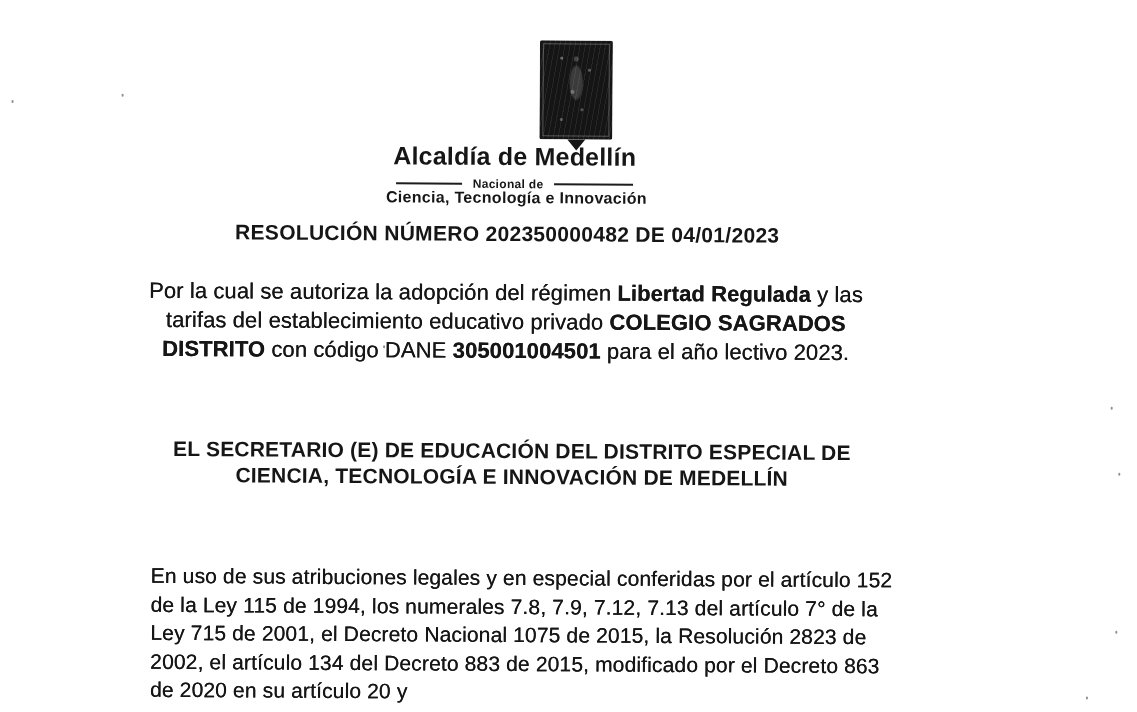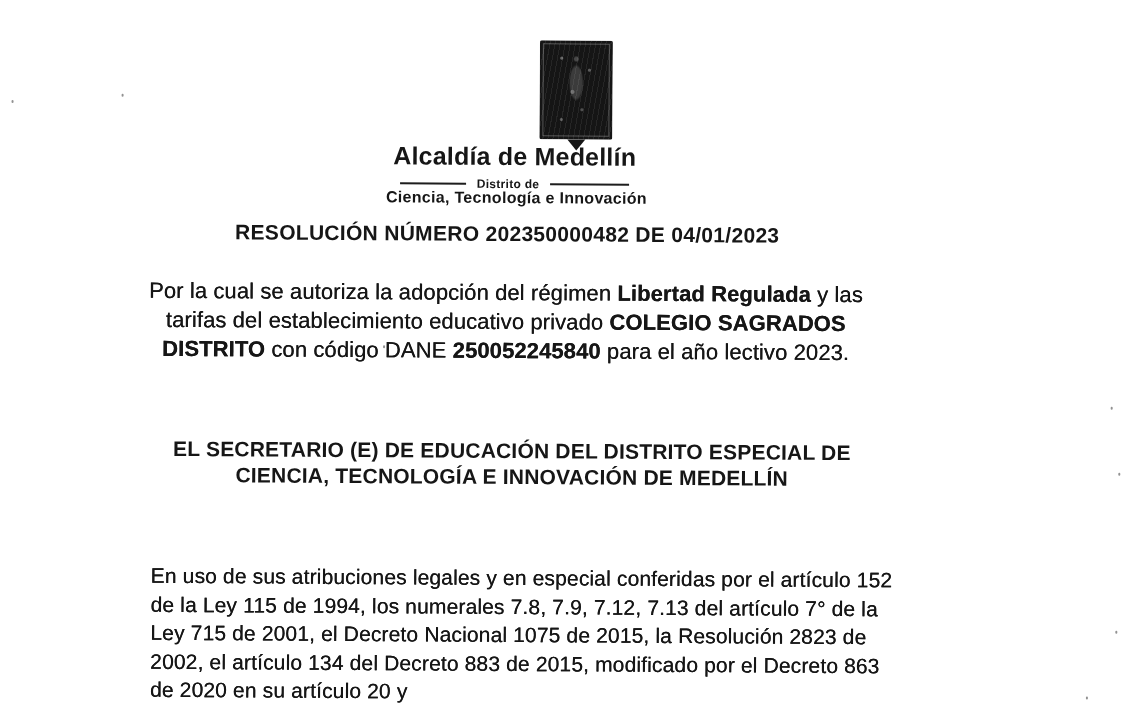--- a/index.html
+++ b/index.html
@@ -113,32 +113,32 @@
 
     <div class="crest">
       <div class="crest-inner"></div>
       <div class="crest-pointer"></div>
     </div>
 
     <div class="org-name">Alcaldía de Medellín</div>
 
     <div class="org-sub">
       <span class="rule left"></span>
-      <span>Distrito de</span>
+      <span>Nacional de</span>
       <span class="rule right"></span>
     </div>
 
     <div class="org-sub2">Ciencia, Tecnología e Innovación</div>
 
     <div class="title">RESOLUCIÓN NÚMERO 202350000482 DE 04/01/2023</div>
 
     <div class="subject">
         <div class="line"><span>Por la cual se autoriza la adopción del régimen </span><span class="b">Libertad Regulada</span><span> y las</span></div>
         <div class="line"><span>tarifas del establecimiento educativo privado </span><span class="b">COLEGIO SAGRADOS</span></div>
-        <div class="line"><span class="b">DISTRITO</span><span> con código DANE </span><span class="b">250052245840</span><span> para el año lectivo 2023.</span></div>
+        <div class="line"><span class="b">DISTRITO</span><span> con código DANE </span><span class="b">305001004501</span><span> para el año lectivo 2023.</span></div>
       </div>
 
     <div class="authority">
         <div class="line">EL SECRETARIO (E) DE EDUCACIÓN DEL DISTRITO ESPECIAL DE</div>
         <div class="line">CIENCIA, TECNOLOGÍA E INNOVACIÓN DE MEDELLÍN</div>
       </div>
 
     <div class="body-par">
         <div class="line">En uso de sus atribuciones legales y en especial conferidas por el artículo 152</div>
         <div class="line">de la Ley 115 de 1994, los numerales 7.8, 7.9, 7.12, 7.13 del artículo 7° de la</div>

